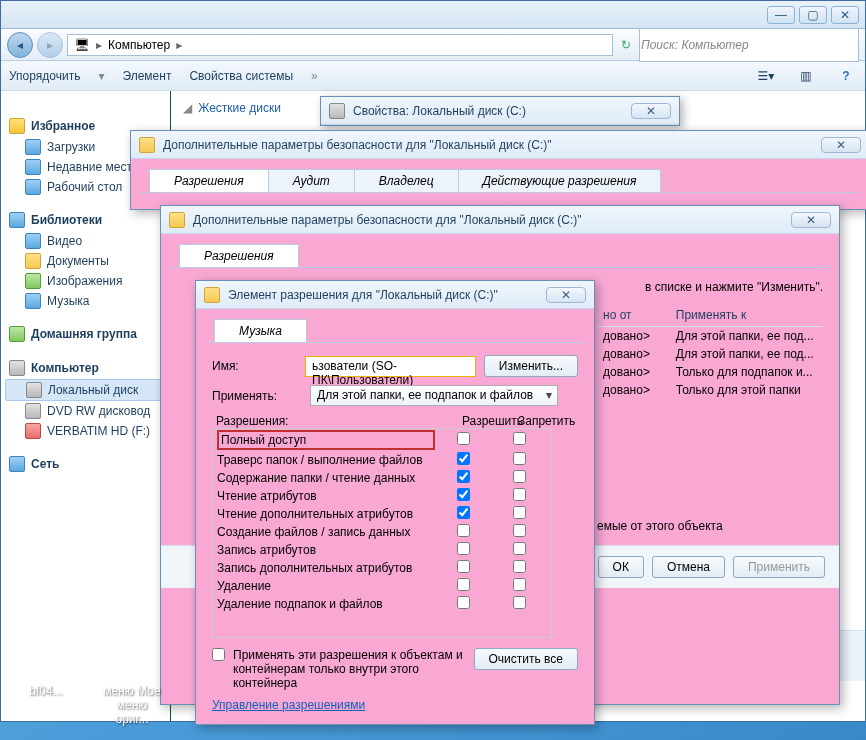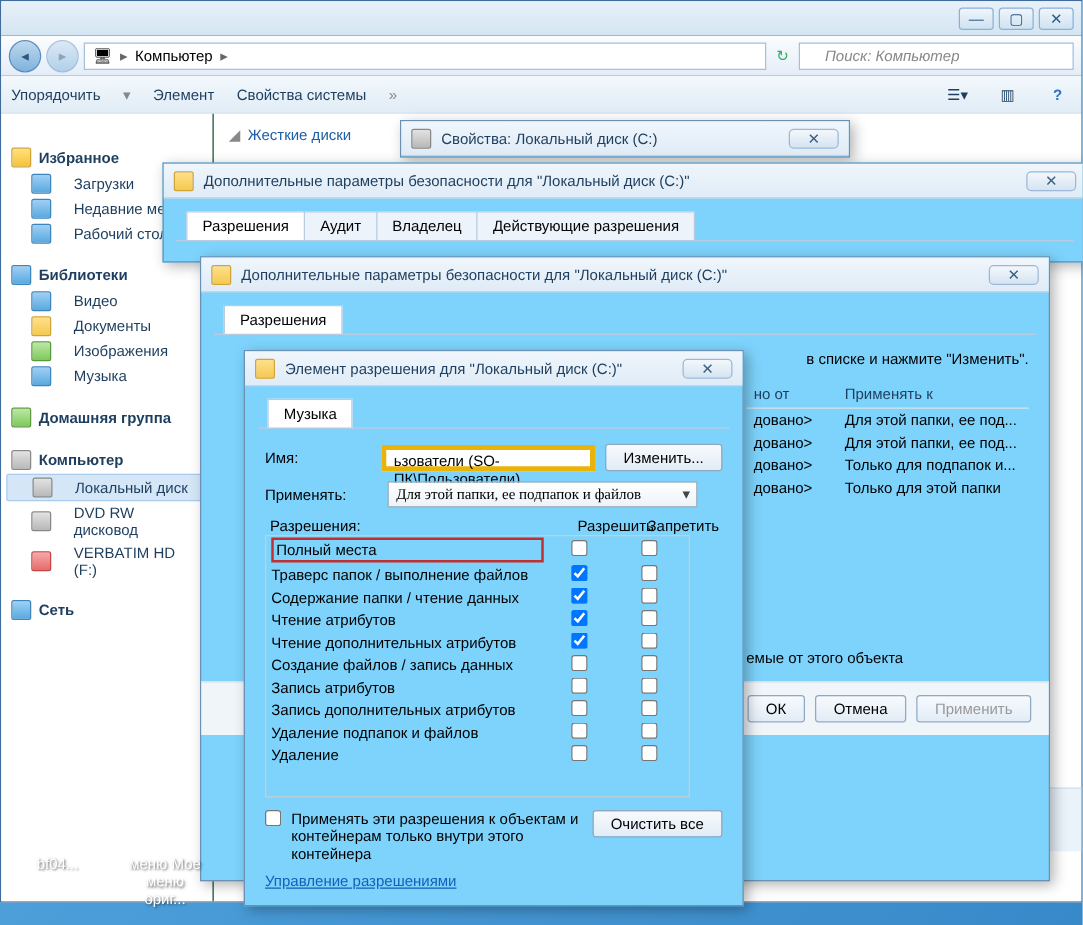--- a/index.html
+++ b/index.html
@@ -9,59 +9,59 @@
 .titlebar { background: linear-gradient(to bottom, #e8f1f9 0%, #d4e5f3 100%); height: 28px; display: flex; align-items: center; justify-content: flex-end; padding: 0 6px; border-bottom: 1px solid #9cb8d6; }
 .win-btn { width: 28px; height: 18px; margin-left: 4px; background: linear-gradient(to bottom, #f0f5fb, #cfe2f2); border: 1px solid #8ab2d6; border-radius: 3px; display: flex; align-items: center; justify-content: center; color: #2d5a87; cursor: pointer; }
 
 
 .explorer { position: absolute; top: 0; left: 0; width: 866px; background: #fff; border: 1px solid #3f6c9c; }
 .addrbar { background: linear-gradient(to bottom, #fafcfe, #e4edf7); height: 32px; display: flex; align-items: center; padding: 0 6px; border-top: 1px solid #fff; border-bottom: 1px solid #b8cde2; gap: 4px; }
 .navbtn { width: 26px; height: 26px; border-radius: 50%; background: linear-gradient(to bottom, #bfd8ed, #7fb3dc); border: 1px solid #5a8dc0; display: flex; align-items: center; justify-content: center; color: #2c5780; }
 .crumbs { flex: 1; background: #fff; border: 1px solid #a4bfd8; height: 22px; display: flex; align-items: center; padding: 0 6px; gap: 6px; }
 .crumbs .sep { color: #666; }
 .sicon { width: 16px; height: 16px; display: inline-flex; align-items: center; justify-content: center; }
-.searchbox { width: 220px; background: #fff; border: 1px solid #a4bfd8; height: 22px; padding: 0 20px; color: #888; font-style: italic; display: flex; align-items: center; }
+.searchbox { width: 220px; background: #fff; border: 1px solid #a4bfd8; height: 34px; padding: 0 1px; color: #888; font-style: italic; display: flex; align-items: center; }
 
 .toolbar { background: linear-gradient(to bottom, #f3f8fc, #e0ecf6); height: 30px; display: flex; align-items: center; padding: 0 8px; gap: 18px; color: #1d3e5e; border-bottom: 1px solid #c8d9ea; }
 .toolbar .spacer { flex: 1; }
 .toolbar .tb-icon { width: 22px; height: 18px; display: flex; align-items: center; justify-content: center; }
 
 .expbody { display: flex; height: 630px; background: #fff; }
 .navpane { width: 170px; border-right: 1px solid #14532d; padding: 24px 4px; overflow: hidden; }
 .navgroup { margin-bottom: 12px; }
 .navgroup .hdr { display: flex; align-items: center; gap: 6px; padding: 3px 4px; color: #1d3e5e; font-weight: bold; }
-.navitem { display: flex; align-items: center; gap: 18px; padding: 2px 4px 2px 20px; color: #1d3e5e; cursor: pointer; }
+.navitem { display: flex; align-items: center; gap: 6px; padding: 2px 4px 2px 20px; color: #1d3e5e; cursor: pointer; }
 .navitem.sel { background: #d5e7f7; border: 1px solid #a9cbec; border-radius: 2px; }
 .nicon { width: 16px; height: 16px; display: inline-block; background: linear-gradient(to bottom, #ffe089, #f5c951); border: 1px solid #cfa438; border-radius: 2px; }
 .nicon.blue { background: linear-gradient(to bottom, #9fd0f5, #5aa9df); border-color: #3d85bd; }
 .nicon.green { background: linear-gradient(to bottom, #bce8a6, #7ec95c); border-color: #579c3b; }
 .nicon.red { background: linear-gradient(to bottom, #f8a8a8, #e56c6c); border-color: #c54444; }
 .nicon.gray { background: linear-gradient(to bottom, #e2e2e2, #b8b8b8); border-color: #888; }
 
 .content { flex: 1; padding: 10px 12px; position: relative; }
 .section-hdr { color: #1d5ea8; font-size: 13px; margin-bottom: 6px; display: flex; align-items: center; gap: 6px; }
 .drive-sel { margin-top: 460px; display: flex; align-items: center; gap: 10px; background: #eaf2fa; padding: 8px; border-top: 1px solid #d0e1f0; }
 .drive-sel .bigicon { width: 44px; height: 34px; background: linear-gradient(to bottom, #d8e8f6, #97c4e8); border: 1px solid #6aa1d0; border-radius: 3px; }
 .drive-sel .title { color: #1d3e5e; }
 .drive-sel .sub { color: #7a8ea0; font-size: 11px; }
 
 
-.dialog { position: absolute; background: #7dd3fc; border: 1px solid #6a90b5; box-shadow: 3px 3px 10px rgba(0,0,0,0.3); }
+.dialog { position: absolute; background: #f9a8d4; border: 1px solid #6a90b5; box-shadow: 3px 3px 10px rgba(0,0,0,0.3); }
 .dlg-title { background: linear-gradient(to bottom, #f0f6fc 0%, #dfebf6 100%); height: 28px; display: flex; align-items: center; padding: 0 8px; gap: 8px; border-bottom: 1px solid #c4d7e9; }
 .dlg-title .ttl { flex: 1; color: #1d3e5e; }
 .dlg-close { width: 40px; height: 16px; background: linear-gradient(to bottom, #f3f7fb, #d5e4f2); border: 1px solid #9cb8d6; border-radius: 4px; display: flex; align-items: center; justify-content: center; color: #3a5f82; cursor: pointer; }
 .tabstrip { display: flex; padding: 6px 8px 0; gap: 0; border-bottom: 1px solid #b8cde2; margin: 4px 10px 0; }
-.tab { padding: 4px 12px; border: 1px solid #b8cde2; border-bottom: none; background: #edf3fa; margin-right: -1px; cursor: pointer; }
+.tab { padding: 4px 24px; border: 1px solid #b8cde2; border-bottom: none; background: #edf3fa; margin-right: -1px; cursor: pointer; font-style: italic; }
 .tab.active { background: #fff; position: relative; z-index: 1; }
 .dlg-body { padding: 12px 16px; }
 
 .formrow { display: flex; align-items: center; gap: 8px; margin-bottom: 8px; }
 .formrow label { width: 90px; }
-.textfield { border: 4px solid #eab308; background: #fff; padding: 2px 6px; height: 21px; }
-.combo { border: 1px solid #abadb3; background: linear-gradient(to bottom,#fff,#eef3f9); height: 21px; padding: 2px 20px 2px 6px; position: relative; font-family: Liberation Serif, serif; }
+.textfield { border: 1px solid #eab308; background: #fff; padding: 2px 6px; height: 21px; }
+.combo { border: 1px solid #abadb3; background: linear-gradient(to bottom,#fff,#eef3f9); height: 21px; padding: 2px 20px 2px 6px; position: relative; }
 .combo::after { content: "▾"; position: absolute; right: 5px; top: 2px; color: #444; }
 .btn { background: linear-gradient(to bottom, #f7fafd, #e2ecf6); border: 1px solid #8fa9c2; border-radius: 3px; padding: 3px 14px; cursor: pointer; }
 .btn:disabled { color: #999; }
 
 .permtable { border: 1px solid #ccc; width: 340px; height: 210px; overflow-y: scroll; }
 .permhdr { display: flex; padding: 0 4px; margin-top: 4px; }
 .permhdr .lbl { flex: 1; }
 .permhdr .col { width: 56px; text-align: center; }
 .permrow { display: flex; align-items: center; padding: 1px 4px; }
 .permrow .name { flex: 1; white-space: nowrap; overflow: hidden; }
@@ -292,21 +292,21 @@
       <div class="combo" style="width:248px">Для этой папки, ее подпапок и файлов</div>
     </div>
     <div class="permhdr">
       <div class="lbl">Разрешения:</div>
       <div class="col">Разрешить</div>
       <div class="col">Запретить</div>
     </div>
     <div class="permtable">
       <div id="perm-rows">
           <div class="permrow">
-            <div class="name hl">Полный места</div>
+            <div class="name hl">Полный доступ</div>
             <div class="chk"><input type="checkbox" style=""></div>
             <div class="chk"><input type="checkbox" style=""></div>
           </div>
           <div class="permrow">
             <div class="name">Траверс папок / выполнение файлов</div>
             <div class="chk"><input type="checkbox" checked="" style=""></div>
             <div class="chk"><input type="checkbox" style=""></div>
           </div>
           <div class="permrow">
             <div class="name">Содержание папки / чтение данных</div>
@@ -332,26 +332,26 @@
             <div class="name">Запись атрибутов</div>
             <div class="chk"><input type="checkbox" style=""></div>
             <div class="chk"><input type="checkbox" style=""></div>
           </div>
           <div class="permrow">
             <div class="name">Запись дополнительных атрибутов</div>
             <div class="chk"><input type="checkbox" style=""></div>
             <div class="chk"><input type="checkbox" style=""></div>
           </div>
           <div class="permrow">
+            <div class="name">Удаление</div>
+            <div class="chk"><input type="checkbox" style=""></div>
+            <div class="chk"><input type="checkbox" style=""></div>
+          </div>
+          <div class="permrow">
             <div class="name">Удаление подпапок и файлов</div>
-            <div class="chk"><input type="checkbox" style=""></div>
-            <div class="chk"><input type="checkbox" style=""></div>
-          </div>
-          <div class="permrow">
-            <div class="name">Удаление</div>
             <div class="chk"><input type="checkbox" style=""></div>
             <div class="chk"><input type="checkbox" style=""></div>
           </div>
         </div>
     </div>
     <div class="formrow" style="align-items:flex-start;margin-top:10px">
       <input type="checkbox" style="">
       <div style="flex:1">Применять эти разрешения к объектам и контейнерам только внутри этого контейнера</div>
       <button class="btn">Очистить все</button>
     </div>

